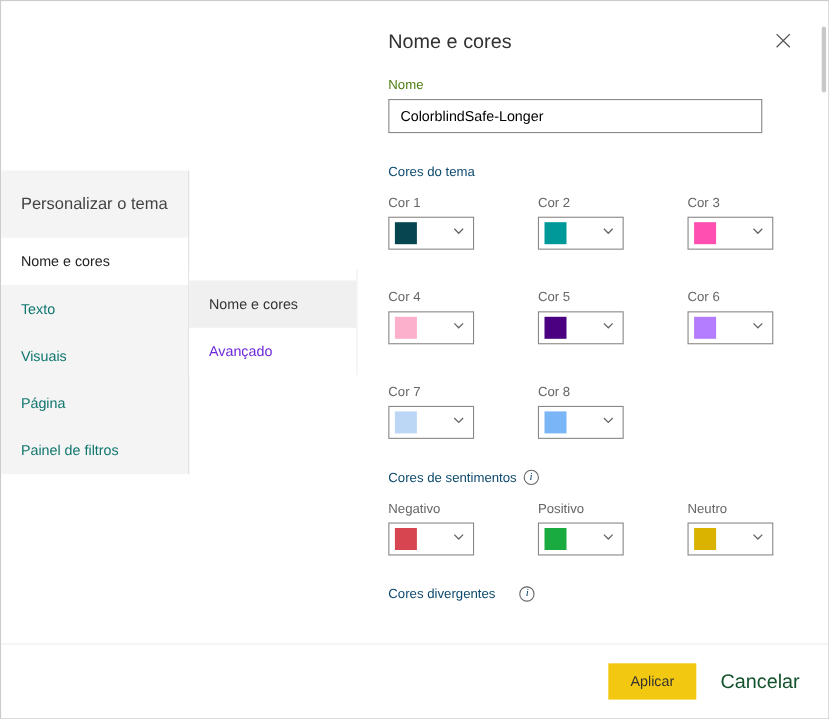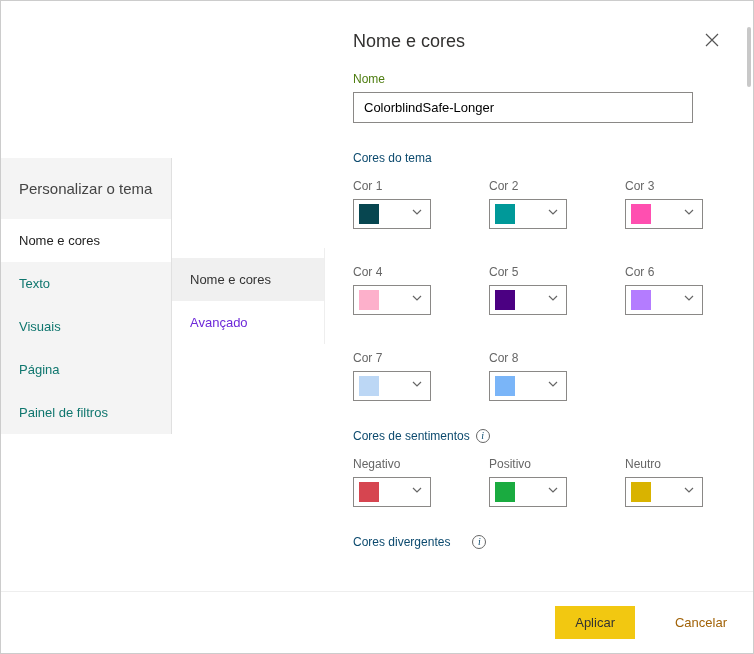--- a/index.html
+++ b/index.html
@@ -34,23 +34,23 @@
     .info-icon { display: inline-flex; width: 14px; height: 14px; border: 1px solid #666; border-radius: 50%; font-size: 10px; line-height: 12px; justify-content: center; align-items: center; font-style: italic; font-family: serif; }
 
     .color-grid { display: grid; grid-template-columns: repeat(3, 100px); column-gap: 20px; row-gap: 18px; gap: 36px; }
     .color-cell .clabel { font-size: 12px; color: #666; margin-bottom: 6px; }
     .color-picker { width: 78px; height: 30px; border: 1px solid #8a8886; display: flex; align-items: center; justify-content: space-between; padding: 4px 8px 4px 5px; cursor: pointer; background: #fff; }
     .swatch { width: 20px; height: 20px; }
     .chev { width: 10px; height: 10px; }
     .chev svg { display: block; }
 
     
-    .footer { border-top: 1px solid #eee; padding: 14px 22px; display: flex; justify-content: flex-end; gap: 36px; align-items: center; }
+    .footer { border-top: 1px solid #eee; padding: 14px 22px; display: flex; justify-content: flex-end; gap: 18px; align-items: center; }
     .btn-primary { background: #f2c811; border: none; padding: 9px 20px; font-size: 13px; color: #333; cursor: pointer; }
-    .btn-secondary { background: none; border: none; font-size: 13px; color: #a16207; cursor: pointer; padding: 9px 4px; }
+    .btn-secondary { background: none; border: none; font-size: 18px; color: #14532d; cursor: pointer; padding: 9px 4px; }
   </style>
 </head>
 <body>
 
 <div class="dialog">
   <div class="main">
 
     <div class="sidebar-left">
       <div class="heading">Personalizar o tema</div>
       <div class="item active"><span>Nome e cores</span></div>

